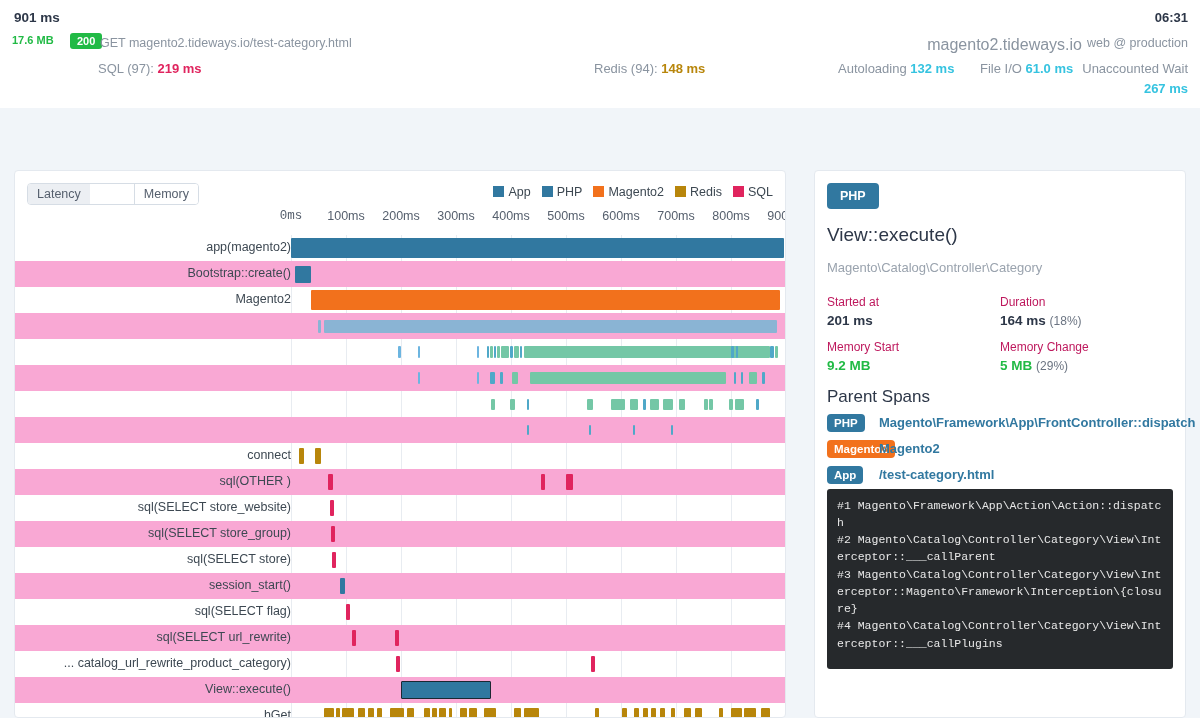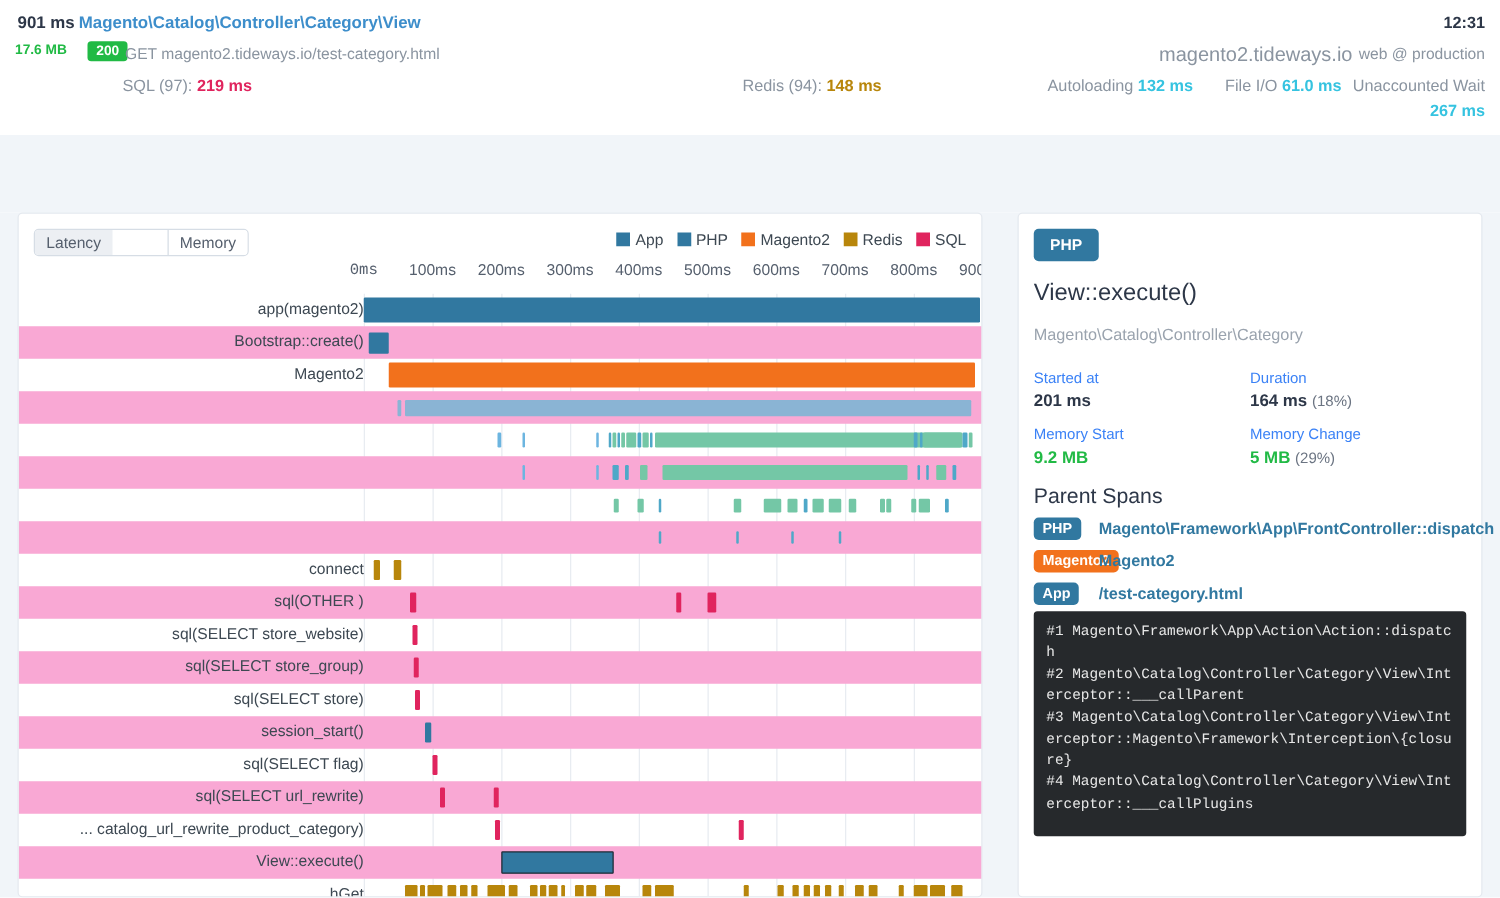--- a/index.html
+++ b/index.html
@@ -91,45 +91,44 @@
             background: #fff; border: 1px solid #e4e9ef; border-radius: 4px; padding: 12px 12px 0 12px; }
   .badge { display: inline-block; color: #fff; font-size: 12.5px; font-weight: bold;
            border-radius: 4px; padding: 6px 13px; }
   .badge-php { background: #3178a0; }
   .badge-app { background: #3178a0; }
   .badge-m2  { background: #f2711c; }
   .d-title { font-size: 19px; color: #2d3748; margin: 15px 0 0 0; font-weight: normal; }
   .d-sub { font-size: 13px; color: #9aa3ae; margin-top: 14px; }
   .stats { display: flex; margin-top: 20px; }
   .stats > div { width: 50%; }
-  .st-lbl { font-size: 12px; color: #3b82f6; }
+  .st-lbl { font-size: 12px; color: #be185d; }
   .st-val { font-size: 13.5px; font-weight: bold; color: #2d3748; margin: 4px 0 12px 0; }
   .st-val .pct { font-weight: normal; font-size: 12px; color: #6b7482; }
   .st-green { color: #21ba45; }
   .psec { font-size: 17px; color: #2d3748; margin-top: 2px; }
   .prow { display: flex; align-items: flex-start; margin-top: 7px; }
   .prow .pb { flex: 0 0 auto; width: 46px; }
   .prow .pb .badge { padding: 3px 7px; font-size: 11.5px; }
   .prow .pt { font-size: 13px; font-weight: bold; color: #3178a0; line-height: 1.45; margin-left: 6px; }
   .stack-lbl { font-size: 11.5px; color: #5b6673; margin-top: 13px; }
   .stack { margin-top: 4px; background: #26292c; color: #e8e8e8;
            font-family: "Liberation Mono", monospace; font-size: 11.5px; line-height: 1.5;
            padding: 8px 10px; border-radius: 3px; height: 180px; overflow: hidden;
            white-space: pre-wrap; word-break: break-all; }
 </style>
 </head>
 <body>
 
 <div class="header">
   <div class="hdr-dur">901 ms</div>
-  <div class="hdr-ctrl">Magento\Catalog\Controller\Category\View</div>
   <div class="hdr-mem">17.6 MB</div>
   <div class="hdr-status">200</div>
   <div class="hdr-url">GET magento2.tideways.io/test-category.html</div>
-  <div class="hdr-time">12:31</div>
+  <div class="hdr-time">06:31</div>
   <div class="hdr-host">magento2.tideways.io</div>
   <div class="hdr-env">web @ production</div>
 
   <div class="metric m-sql">
     <span>SQL (97):</span>
     <b class="c-sql">219 ms</b>
   </div>
   <div class="metric m-redis">
     <span>Redis (94):</span>
     <b class="c-redis">148 ms</b>

